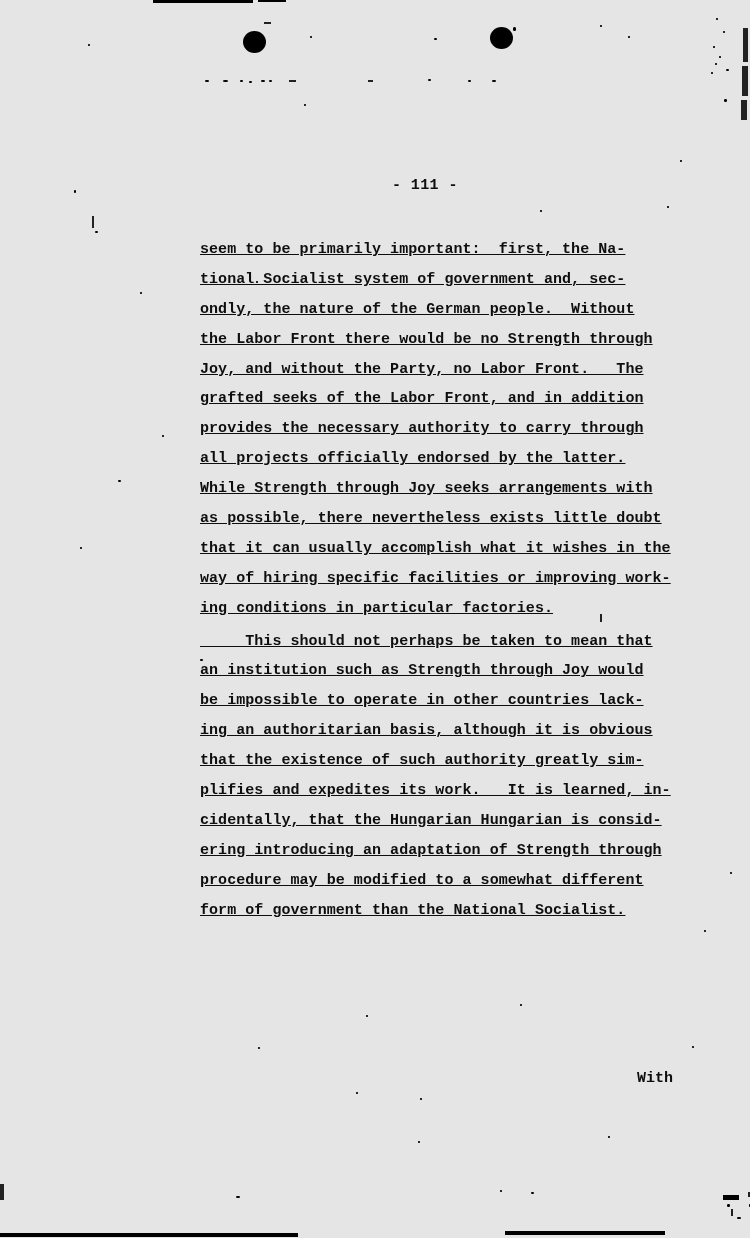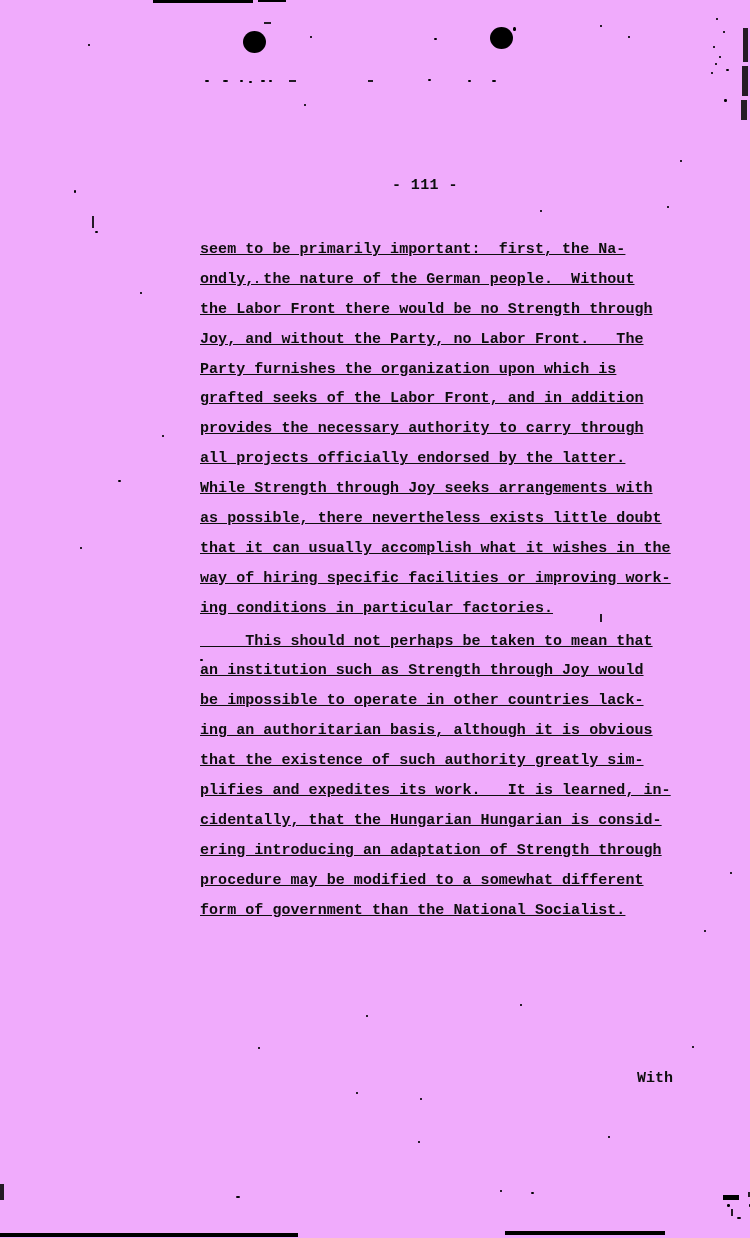--- a/index.html
+++ b/index.html
@@ -1,20 +1,20 @@
 <!DOCTYPE html>
 <html><head>
 <meta charset="utf-8">
 <style>
   html, body { margin: 0; padding: 0; background: #ffffff; }
   .page {
     position: relative;
     width: 750px;
     height: 1238px;
-    background: #f0abfc;
+    background: #e5e5e5;
     overflow: hidden;
     font-family: "Liberation Mono", monospace;
     color: #0e0e0e;
   }
   .page-number {
     position: absolute;
     top: 177px;
     left: 392px;
     font-size: 15px;
     font-weight: 700;
@@ -53,24 +53,24 @@
 </head>
 <body>
 
 <div class="page">
 
   <div class="page-number">- 111 -</div>
 
   <div class="text-block">
     <div class="paragraph">
         <div class="line">seem to be primarily important:  first, the Na-</div>
+        <div class="line">tional Socialist system of government and, sec-</div>
         <div class="line">ondly, the nature of the German people.  Without</div>
         <div class="line">the Labor Front there would be no Strength through</div>
         <div class="line">Joy, and without the Party, no Labor Front.   The</div>
-        <div class="line">Party furnishes the organization upon which is</div>
         <div class="line">grafted seeks of the Labor Front, and in addition</div>
         <div class="line">provides the necessary authority to carry through</div>
         <div class="line">all projects officially endorsed by the latter.</div>
         <div class="line">While Strength through Joy seeks arrangements with</div>
         <div class="line">as possible, there nevertheless exists little doubt</div>
         <div class="line">that it can usually accomplish what it wishes in the</div>
         <div class="line">way of hiring specific facilities or improving work-</div>
         <div class="line">ing conditions in particular factories.</div>
       </div>
     <div class="paragraph">

